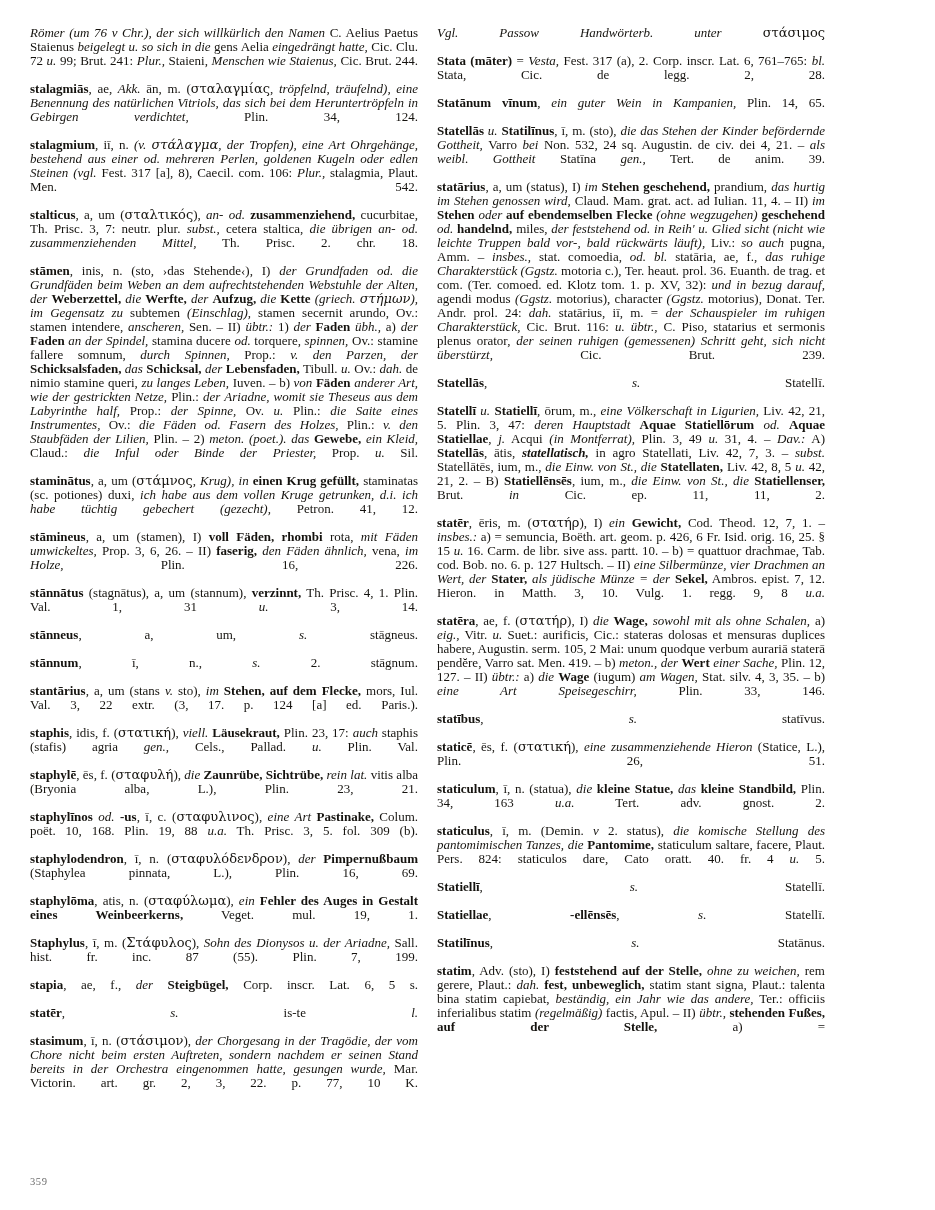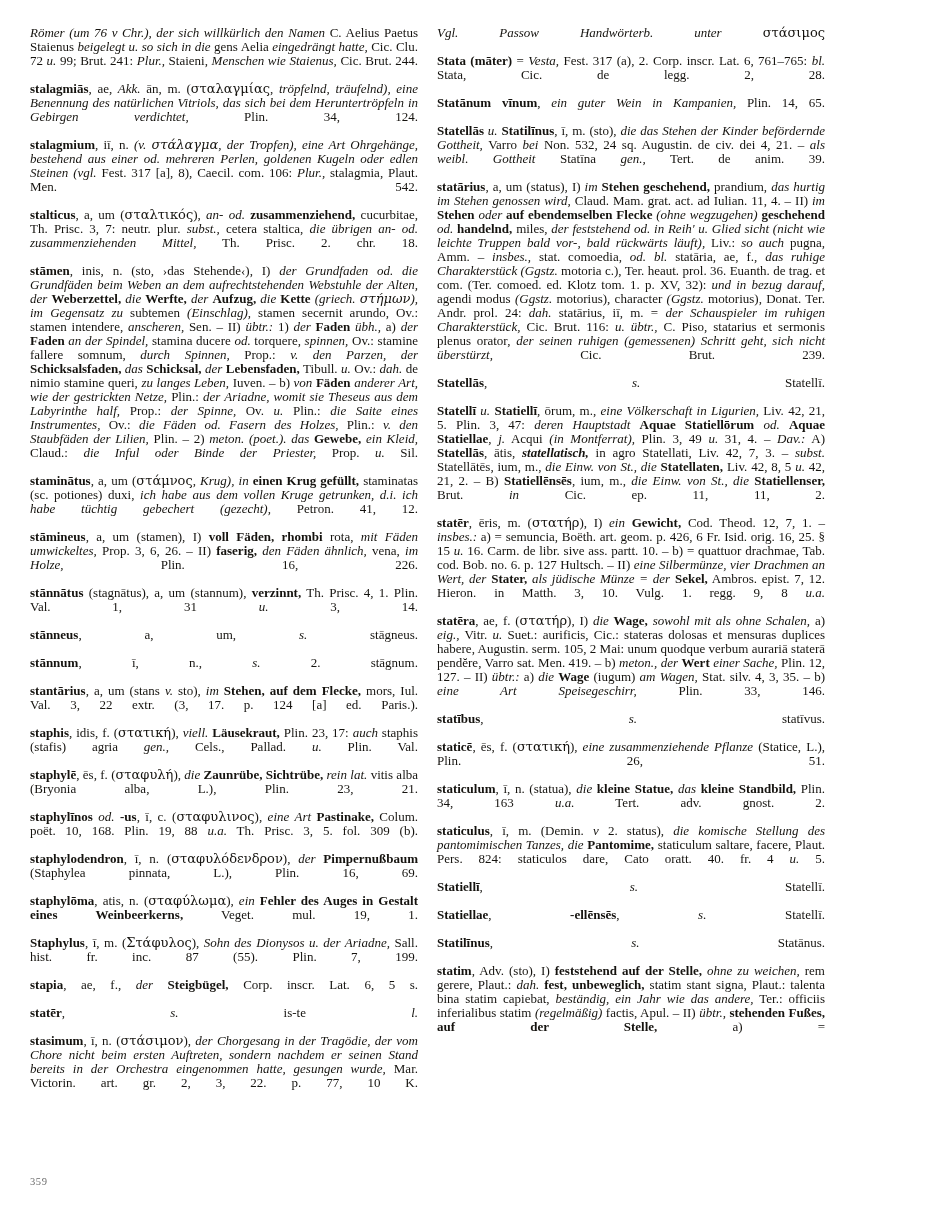--- a/index.html
+++ b/index.html
@@ -113,21 +113,21 @@
         <p class="cont"><i>Vgl. Passow Handwörterb. unter</i> <span class="gk">στάσιμος</span></p>
         <p class="entry"><b>Stata (māter)</b> = <i>Vesta,</i> Fest. 317 (a), 2. Corp. inscr. Lat. 6, 761–765: <i>bl.</i> Stata, Cic. de legg. 2, 28.</p>
         <p class="entry"><b>Statānum vīnum</b>, <i>ein guter Wein in Kampanien,</i> Plin. 14, 65.</p>
         <p class="entry"><b>Statellās</b> <i>u.</i> <b>Statilīnus</b>, ī, m. (sto), <i>die das Stehen der Kinder befördernde Gottheit,</i> Varro <i>bei</i> Non. 532, 24 sq. Augustin. de civ. dei 4, 21. – <i>als weibl. Gottheit</i> Statīna <i>gen.,</i> Tert. de anim. 39.</p>
         <p class="entry"><b>statārius</b>, a, um (status), I) <i>im</i> <b>Stehen geschehend,</b> prandium, <i>das hurtig im Stehen genossen wird,</i> Claud. Mam. grat. act. ad Iulian. 11, 4. – II) <i>im</i> <b>Stehen</b> <i>oder</i> <b>auf ebendemselben Flecke</b> <i>(ohne wegzugehen)</i> <b>geschehend</b> <i>od.</i> <b>handelnd,</b> miles, <i>der feststehend od. in Reih' u. Glied sicht (nicht wie leichte Truppen bald vor-, bald rückwärts läuft),</i> Liv.: <i>so auch</i> pugna, Amm. – <i>insbes.,</i> stat. comoedia, <i>od. bl.</i> statāria, ae, f., <i>das ruhige Charakterstück (Ggstz.</i> motoria c.), Ter. heaut. prol. 36. Euanth. de trag. et com. (Ter. comoed. ed. Klotz tom. 1. p. XV, 32): <i>und in bezug darauf,</i> agendi modus <i>(Ggstz.</i> motorius), character <i>(Ggstz.</i> motorius), Donat. Ter. Andr. prol. 24: <i>dah.</i> statārius, iī, m. = <i>der Schauspieler im ruhigen Charakterstück,</i> Cic. Brut. 116: <i>u. übtr.,</i> C. Piso, statarius et sermonis plenus orator, <i>der seinen ruhigen (gemessenen) Schritt geht, sich nicht überstürzt,</i> Cic. Brut. 239.</p>
         <p class="entry"><b>Statellās</b>, <i>s.</i> Statellī.</p>
         <p class="entry"><b>Statellī</b> <i>u.</i> <b>Statiellī</b>, ōrum, m., <i>eine Völkerschaft in Ligurien,</i> Liv. 42, 21, 5. Plin. 3, 47: <i>deren Hauptstadt</i> <b>Aquae Statiellōrum</b> <i>od.</i> <b>Aquae Statiellae</b>, <i>j.</i> Acqui <i>(in Montferrat),</i> Plin. 3, 49 <i>u.</i> 31, 4. – <i>Dav.:</i> A) <b>Statellās</b>, ātis, <b><i>statellatisch,</i></b> in agro Statellati, Liv. 42, 7, 3. – <i>subst.</i> Statellātēs, ium, m., <i>die Einw. von St., die</i> <b>Statellaten,</b> Liv. 42, 8, 5 <i>u.</i> 42, 21, 2. – B) <b>Statiellēnsēs</b>, ium, m., <i>die Einw. von St., die</i> <b>Statiellenser,</b> Brut. <i>in</i> Cic. ep. 11, 11, 2.</p>
         <p class="entry"><b>statēr</b>, ēris, m. (<span class="gk">στατήρ</span>), I) <i>ein</i> <b>Gewicht,</b> Cod. Theod. 12, 7, 1. – <i>insbes.:</i> a) = semuncia, Boëth. art. geom. p. 426, 6 Fr. Isid. orig. 16, 25. § 15 <i>u.</i> 16. Carm. de libr. sive ass. partt. 10. – b) = quattuor drachmae, Tab. cod. Bob. no. 6. p. 127 Hultsch. – II) <i>eine Silbermünze, vier Drachmen an Wert, der</i> <b>Stater,</b> <i>als jüdische Münze = der</i> <b>Sekel,</b> Ambros. epist. 7, 12. Hieron. in Matth. 3, 10. Vulg. 1. regg. 9, 8 <i>u.a.</i></p>
         <p class="entry"><b>statēra</b>, ae, f. (<span class="gk">στατήρ</span>), I) <i>die</i> <b>Wage,</b> <i>sowohl mit als ohne Schalen,</i> a) <i>eig.,</i> Vitr. <i>u.</i> Suet.: aurificis, Cic.: stateras dolosas et mensuras duplices habere, Augustin. serm. 105, 2 Mai: unum quodque verbum aurariā staterā pendĕre, Varro sat. Men. 419. – b) <i>meton., der</i> <b>Wert</b> <i>einer Sache,</i> Plin. 12, 127. – II) <i>übtr.:</i> a) <i>die</i> <b>Wage</b> (iugum) <i>am Wagen,</i> Stat. silv. 4, 3, 35. – b) <i>eine Art Speisegeschirr,</i> Plin. 33, 146.</p>
         <p class="entry"><b>statībus</b>, <i>s.</i> statīvus.</p>
-        <p class="entry"><b>staticē</b>, ēs, f. (<span class="gk">στατική</span>), <i>eine zusammenziehende Pflanze</i> (Statice, L.), Plin. 26, 51.</p>
+        <p class="entry"><b>staticē</b>, ēs, f. (<span class="gk">στατική</span>), <i>eine zusammenziehende Hieron</i> (Statice, L.), Plin. 26, 51.</p>
         <p class="entry"><b>staticulum</b>, ī, n. (statua), <i>die</i> <b>kleine Statue,</b> <i>das</i> <b>kleine Standbild,</b> Plin. 34, 163 <i>u.a.</i> Tert. adv. gnost. 2.</p>
         <p class="entry"><b>staticulus</b>, ī, m. (Demin. <i>v</i> 2. status), <i>die komische Stellung des pantomimischen Tanzes, die</i> <b>Pantomime,</b> staticulum saltare, facere, Plaut. Pers. 824: staticulos dare, Cato oratt. 40. fr. 4 <i>u.</i> 5.</p>
         <p class="entry"><b>Statiellī</b>, <i>s.</i> Statellī.</p>
         <p class="entry"><b>Statiellae</b>, <b>-ellēnsēs</b>, <i>s.</i> Statellī.</p>
         <p class="entry"><b>Statilīnus</b>, <i>s.</i> Statānus.</p>
         <p class="entry"><b>statim</b>, Adv. (sto), I) <b>feststehend auf der Stelle,</b> <i>ohne zu weichen,</i> rem gerere, Plaut.: <i>dah.</i> <b>fest, unbeweglich,</b> statim stant signa, Plaut.: talenta bina statim capiebat, <i>beständig, ein Jahr wie das andere,</i> Ter.: officiis inferialibus statim <i>(regelmäßig)</i> factis, Apul. – II) <i>übtr.,</i> <b>stehenden Fußes, auf der Stelle,</b> a) =</p>
       </div>
 
   </div>
 

